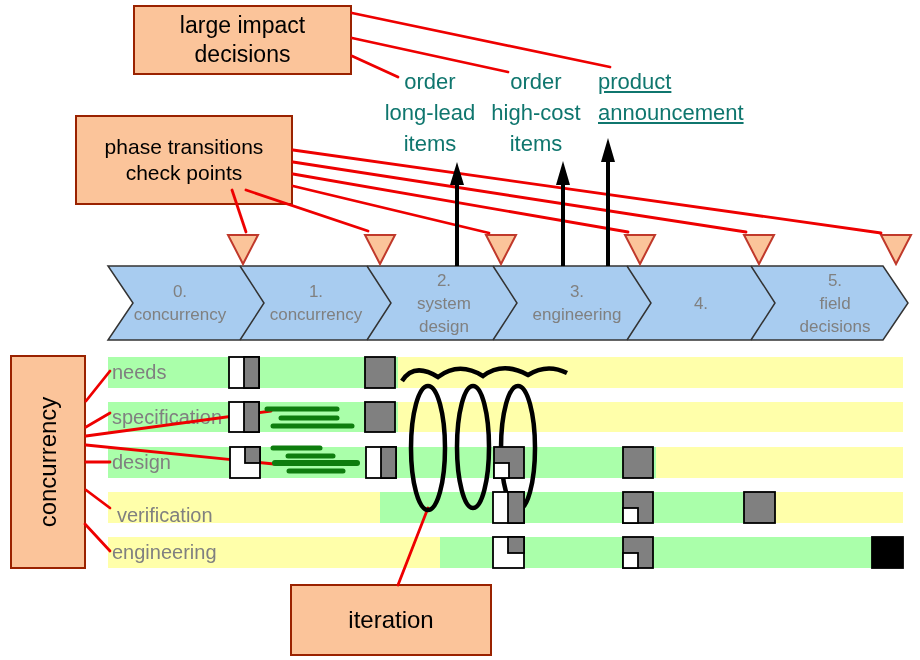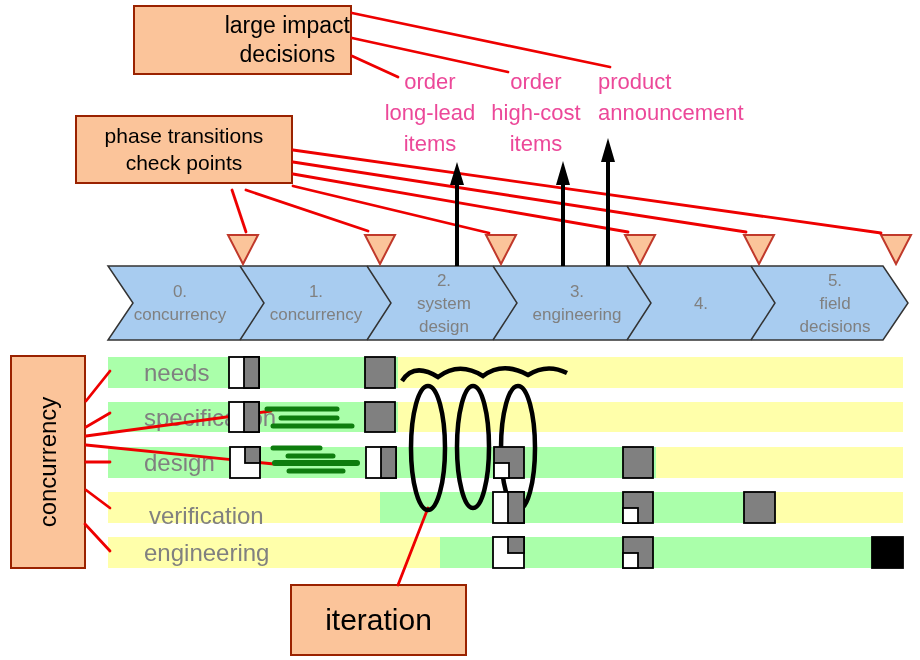--- a/index.html
+++ b/index.html
@@ -8,62 +8,61 @@
     font-family:"Liberation Sans", sans-serif;color:#000;
   }
   .box{
     position:absolute;background:#FBC49A;border:2px solid #9A2200;
     display:flex;align-items:center;justify-content:center;text-align:center;
     box-sizing:border-box;z-index:1;
   }
   .box span{white-space:pre-line;line-height:1.25;}
   .milestone{
     position:absolute;z-index:1;font-size:22px;line-height:31px;text-align:center;
-    white-space:pre-line;color:#ec4899;
-  }
-  .milestone.left{text-align:left;}
+    white-space:pre-line;color:#0f766e;
+  }
+  .milestone.left{text-align:left;text-decoration:underline;}
   .rowseg{position:absolute;z-index:1;}
   .seg-green{background:#AAFFAA;}
   .seg-yellow{background:#FFFFAA;}
   .rowlabel{
-    position:absolute;z-index:1;font-size:24px;color:#808080;line-height:23px;
+    position:absolute;z-index:1;font-size:20px;color:#808080;line-height:23px;
     white-space:nowrap;
-    margin-left:32px;
   }
   svg.overlay{position:absolute;left:0;top:0;z-index:2;}
   .phase{
     position:absolute;top:266px;height:74px;z-index:3;
     display:flex;flex-direction:column;align-items:center;justify-content:center;
     font-size:17px;line-height:23px;color:#808080;text-align:center;
   }
   .phase .pname{white-space:pre-line;}
   .vertical-label span{
     transform:rotate(-90deg);white-space:nowrap;font-size:24px;color:#000;
   }
 </style>
 </head>
 <body>
 
 <div class="stage">
 
-  <div class="box" style="left:133px;top:5px;width:219px;height:70px;font-size:23px;justify-content:flex-end;">
+  <div class="box" style="left:133px;top:5px;width:219px;height:70px;font-size:23px;">
     <span>large impact
 decisions</span>
   </div>
 
-  <div class="box" style="left:75px;top:115px;width:218px;height:69px;font-size:21px;">
+  <div class="box" style="left:75px;top:115px;width:218px;height:90px;font-size:21px;">
     <span>phase transitions
 check points</span>
   </div>
 
   <div class="box vertical-label" style="left:10px;top:355px;width:76px;height:214px;">
     <span>concurrency</span>
   </div>
 
-  <div class="box" style="left:290px;top:584px;width:177px;height:72px;font-size:30px;">
+  <div class="box" style="left:290px;top:584px;width:202px;height:72px;font-size:24px;">
     <span>iteration</span>
   </div>
 
   <div class="milestone" style="left:352px;top:66px;width:156px;">order
 long-lead
 items</div>
   <div class="milestone" style="left:458px;top:66px;width:156px;">order
 high-cost
 items</div>
   <div class="milestone left" style="left:598px;top:66px;width:190px;">product

